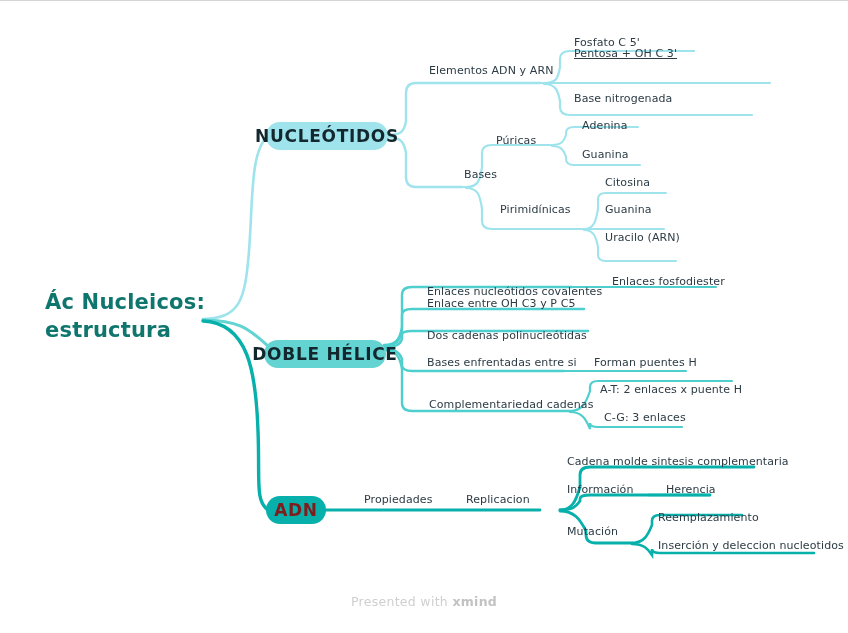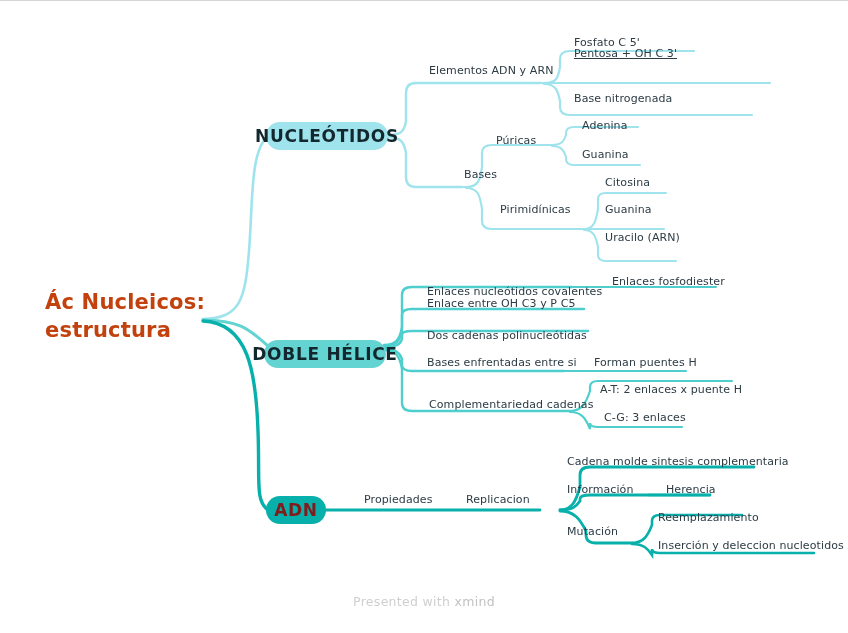--- a/index.html
+++ b/index.html
@@ -30,21 +30,21 @@
   .node {
     position: absolute;
     white-space: nowrap;
     color: #2c3b44;
     font-size: 11px;
     letter-spacing: 0.1px;
   }
   .root-node {
     font-size: 21px;
     font-weight: bold;
-    color: #c2410c;
+    color: #0f766e;
     line-height: 1.35;
     text-align: left;
     letter-spacing: 0.2px;
   }
   .pill {
     border-radius: 14px;
     color: #12282e;
     font-weight: bold;
     font-size: 17px;
     letter-spacing: 0.7px;
@@ -61,21 +61,21 @@
   .watermark {
     position: absolute;
     left: 0;
     top: 593px;
     width: 848px;
     text-align: center;
     font-size: 12.5px;
     color: #cfcfcf;
     letter-spacing: 0.3px;
   }
-  .watermark b { color: #c2c2c2; font-weight: normal; }
+  .watermark b { color: #c2c2c2; font-weight: bold; }
 </style>
 </head>
 <body>
 
 <div id="canvas">
 
   <svg id="links" viewBox="0 0 848 633">
 
     <path d="M203,318 C240,317 245,300 249,250 C253,200 250,150 268,135" fill="none" stroke="#9fe3ec" stroke-width="2.6" stroke-linecap="round"></path>
     <path d="M203,319 C245,320 250,330 268,345" fill="none" stroke="#63d4d2" stroke-width="3" stroke-linecap="round"></path>

